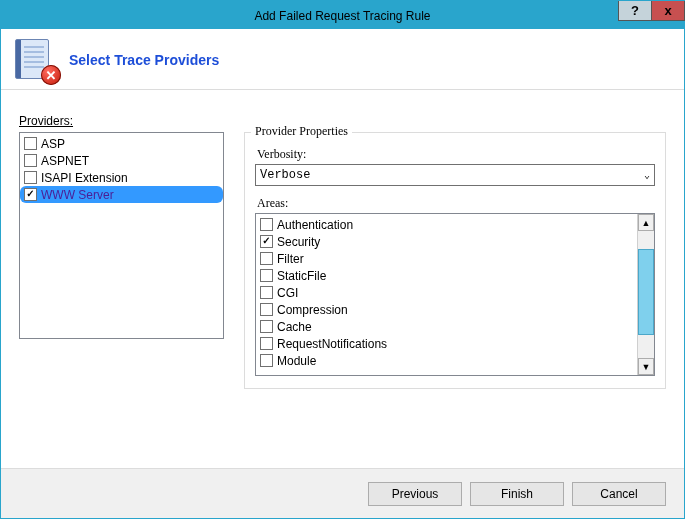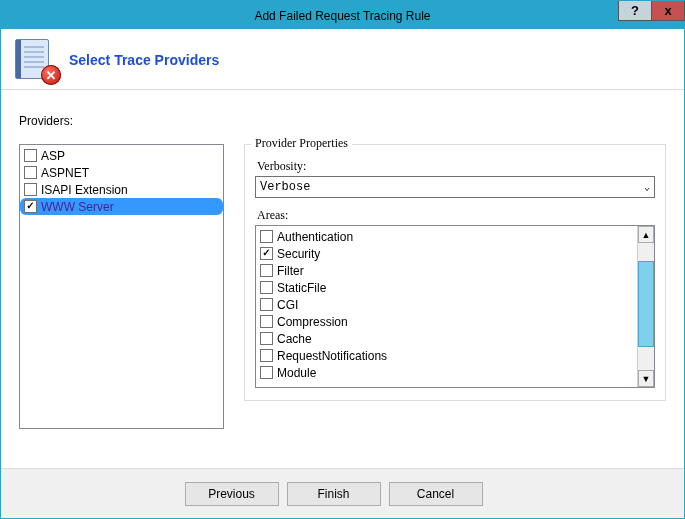--- a/index.html
+++ b/index.html
@@ -13,38 +13,38 @@
   .header { display:flex; align-items:center; padding:10px 14px 8px 14px; border-bottom:1px solid #dcdcdc; }
   .icon-holder { width:42px; height:42px; position:relative; margin-right:12px; }
   .notebook { width:34px; height:40px; background:linear-gradient(to right,#4969a3 0 5px,#dce8f8 5px 100%); border:1px solid #6b85b3; border-radius:2px; position:relative; }
   .notebook::before { content:""; position:absolute; left:8px; right:4px; top:6px; height:2px; background:#a5bde0; box-shadow:0 5px 0 #a5bde0,0 10px 0 #a5bde0,0 15px 0 #a5bde0,0 20px 0 #a5bde0; }
   .err-badge { position:absolute; right:-4px; bottom:-4px; width:20px; height:20px; border-radius:50%; background:radial-gradient(circle at 35% 30%,#ff6a5e,#c21807); display:flex; align-items:center; justify-content:center; color:#fff; font-weight:bold; font-size:13px; box-shadow:0 0 0 1px #7d1207 inset; }
   .header-title { font-size:14px; font-weight:bold; color:#1d4ed8; }
   .body { padding:24px 18px 10px 18px; height:392px; }
   .cols { display:flex; gap:20px; }
   .col-left { width:205px; }
   .col-right { flex:1; }
-  .lbl { margin-bottom:16px; }
-  .list { border:1px solid #828790; height:285px; background:#fff; padding-top:2px; }
+  .lbl { margin-bottom:4px;text-decoration:underline; }
+  .list { border:1px solid #828790; height:207px; background:#fff; padding-top:2px; }
   .litem { display:flex; align-items:center; height:17px; padding:0 4px; gap:4px; }
   .litem.selected { background:#3399ff; color:#4c1d95;border-radius:6px; }
   .chk { width:13px; height:13px; border:1px solid #707070; background:#fff; display:inline-flex; align-items:center; justify-content:center; font-size:10px; line-height:1; flex:0 0 13px; }
   .chk.checked::after { content:"✓"; color:#000; font-weight:bold; position:relative; top:-1px; }
   .fieldset { border:1px solid #dcdcdc; padding:8px 10px 12px 10px; position:relative; }
   .legend { position:absolute; top:-9px; left:6px; background:#fff; padding:0 4px; font-size:12px;font-family:Liberation Serif, serif; }
   .select { width:100%; height:22px; border:1px solid #707070; background:#fff; display:flex; align-items:center; justify-content:space-between; padding:0 4px; margin-top:2px;font-family:Liberation Mono, monospace; }
   .select .arrow { font-size:10px; }
   .areas-wrap { border:1px solid #828790; height:163px; display:flex; margin-top:2px; }
   .areas-list { flex:1; overflow:hidden; padding-top:2px; }
   .aitem { display:flex; align-items:center; height:17px; padding:0 4px; gap:4px; }
   .scrollbar { width:17px; background:#f0f0f0; border-left:1px solid #cfcfcf; display:flex; flex-direction:column; }
   .sbtn { height:17px; border:1px solid #acacac; background:#f0f0f0; display:flex; align-items:center; justify-content:center; font-size:9px; }
   .strack { flex:1; position:relative; }
   .sthumb { position:absolute; left:0; right:0; top:18px; height:86px; background:#7fd0ed; border:1px solid #4ba7c9; }
-  .footer { position:absolute; bottom:0; left:0; right:0; height:50px; background:#f0f0f0; border-top:1px solid #dcdcdc; display:flex; align-items:center; justify-content:center; padding-right:18px; gap:8px; }
+  .footer { position:absolute; bottom:0; left:0; right:0; height:50px; background:#f0f0f0; border-top:1px solid #dcdcdc; display:flex; align-items:center; justify-content:flex-end; padding-right:18px; gap:8px; }
   .btn { width:94px; height:24px; border:1px solid #acacac; background:#e6e6e6; display:flex; align-items:center; justify-content:center; font-size:12px; }
   .btn.disabled { color:#9a9a9a; }
   .sublbl { margin:6px 0 2px 2px;font-family:Liberation Serif, serif; }
 </style>
 </head>
 <body>
 
 <div class="window">
 
   <div class="titlebar">

